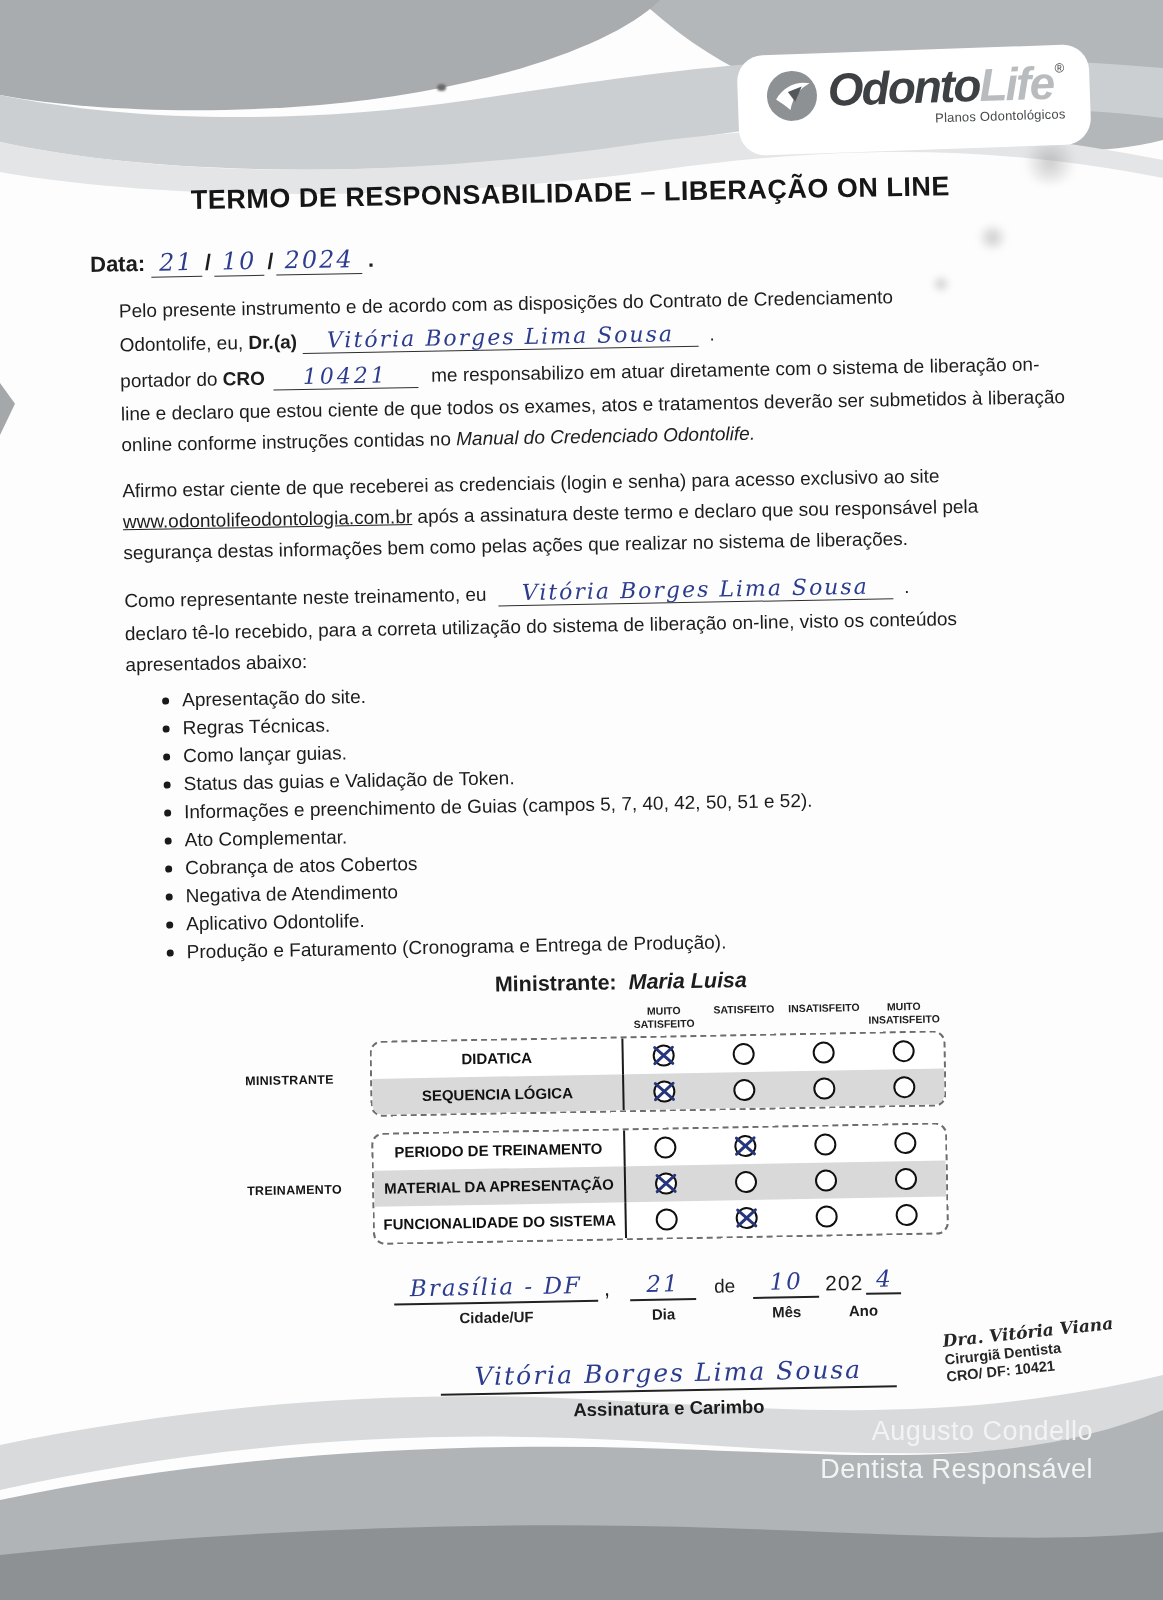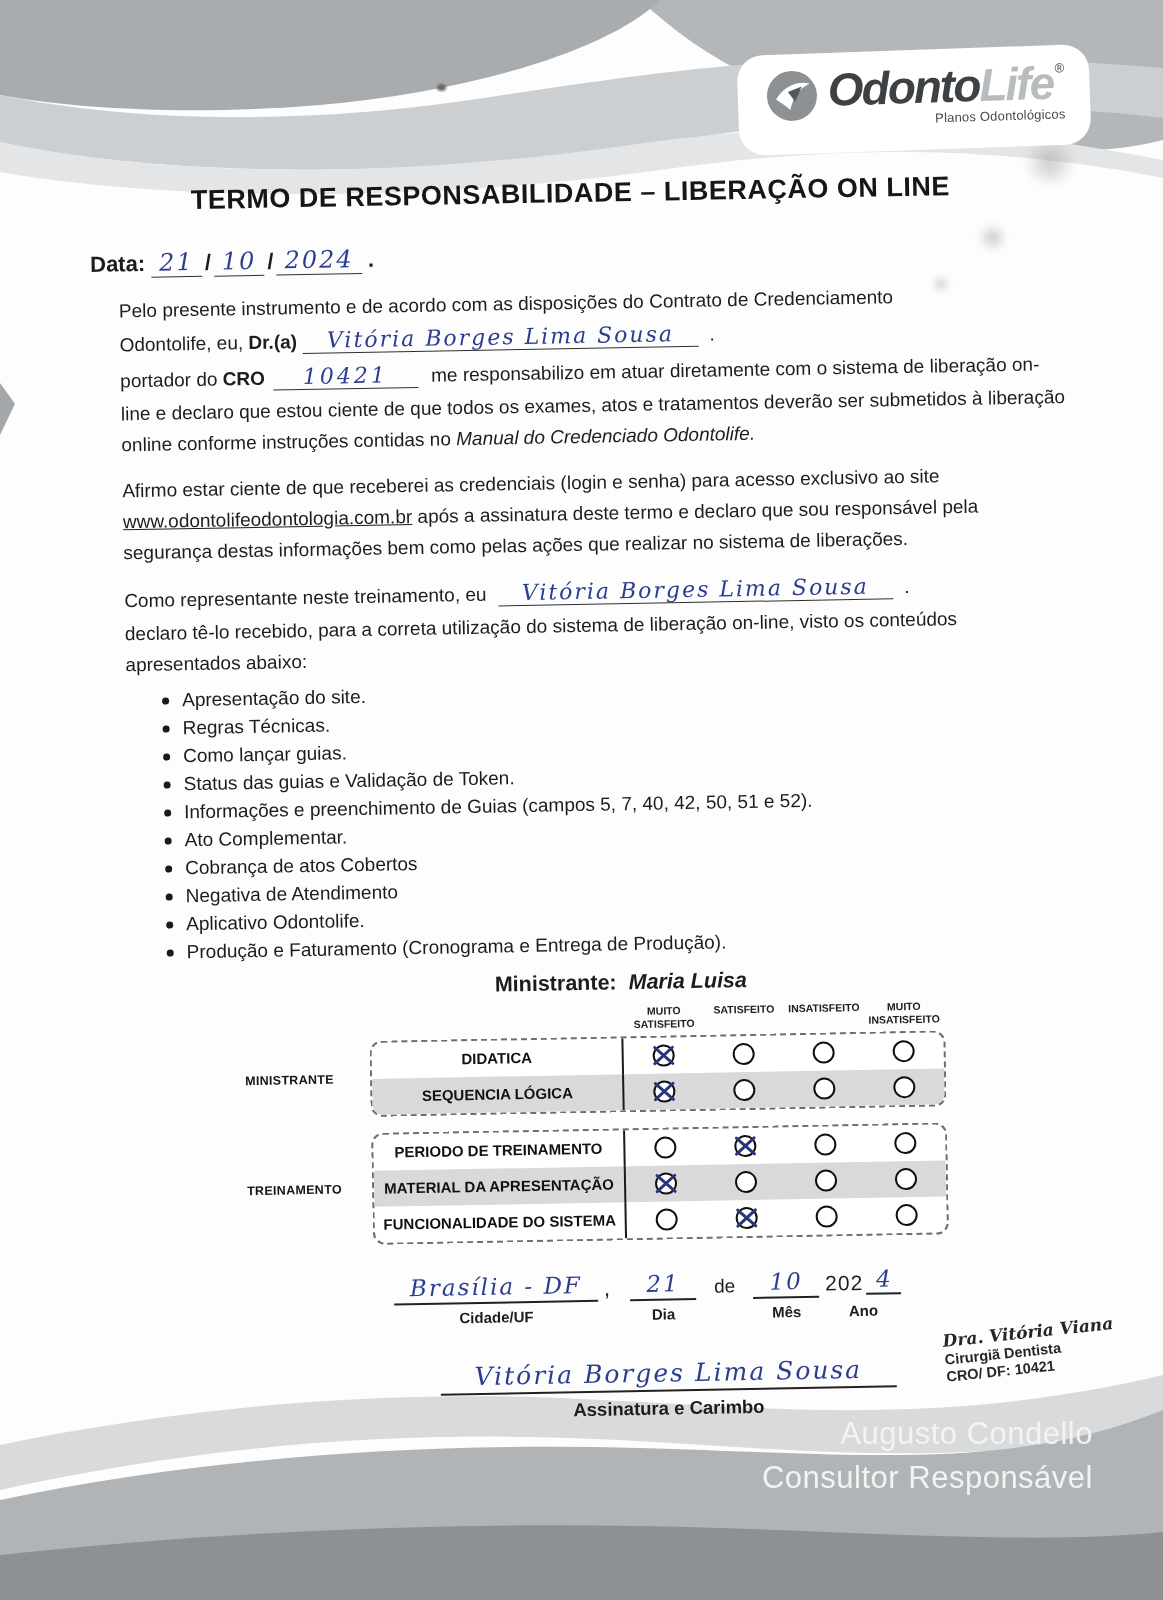--- a/index.html
+++ b/index.html
@@ -88,21 +88,21 @@
   .sig-area { display:flex; align-items:flex-start; margin:36px 0 0 430px; }
   .sig-block { text-align:center; }
   .sig-value { display:inline-block; font-size:25px; letter-spacing:2px; border-bottom:2.4px solid #222; padding:0 34px 2px; white-space:nowrap; }
   .sig-label { font-weight:bold; font-size:18.5px; margin-top:6px; }
   .stamp { margin:-30px 0 0 48px; transform:rotate(-5deg); color:#262626; line-height:1.22; }
   .stamp-l1 { font-family:"DejaVu Serif", serif; font-weight:bold; font-style:italic; font-size:17px; }
   .stamp-l2, .stamp-l3 { font-weight:bold; font-size:14.5px; }
 
   
   .footer-text { position:absolute; right:70px; top:1412px; z-index:3; text-align:right;
-                 color:#f2f4f4; font-size:31px; line-height:1.42; letter-spacing:.5px;margin-left:32px; }
+                 color:#f2f4f4; font-size:27px; line-height:1.42; letter-spacing:.5px;margin-left:32px; }
 </style>
 </head>
 <body>
 
 <div class="page">
 
   <svg class="deco-top" viewBox="0 0 1163 270" preserveAspectRatio="none">
     <path d="M640,0 L1163,0 L1163,140 C1040,170 950,130 840,105 C760,88 700,55 640,0 Z" fill="#b4b7b9"></path>
     <path d="M0,0 L660,0 C610,50 470,92 320,105 C200,115 80,110 0,95 Z" fill="#a9acae"></path>
     <path d="M0,95 C130,122 300,125 470,100 C660,72 830,40 1163,68 L1163,118 C950,92 790,125 610,150 C430,175 170,180 0,142 Z" fill="#cccfd1"></path>
@@ -318,16 +318,16 @@
         <div class="stamp-l1">Dra. Vitória Viana</div>
         <div class="stamp-l2">Cirurgiã Dentista</div>
         <div class="stamp-l3">CRO/ DF: 10421</div>
       </div>
     </div>
 
   </div>
 
   <div class="footer-text">
     <div>Augusto Condello</div>
-    <div>Consultor Responsável</div>
+    <div>Dentista Responsável</div>
   </div>
 
 </div>
 
 </body></html>

